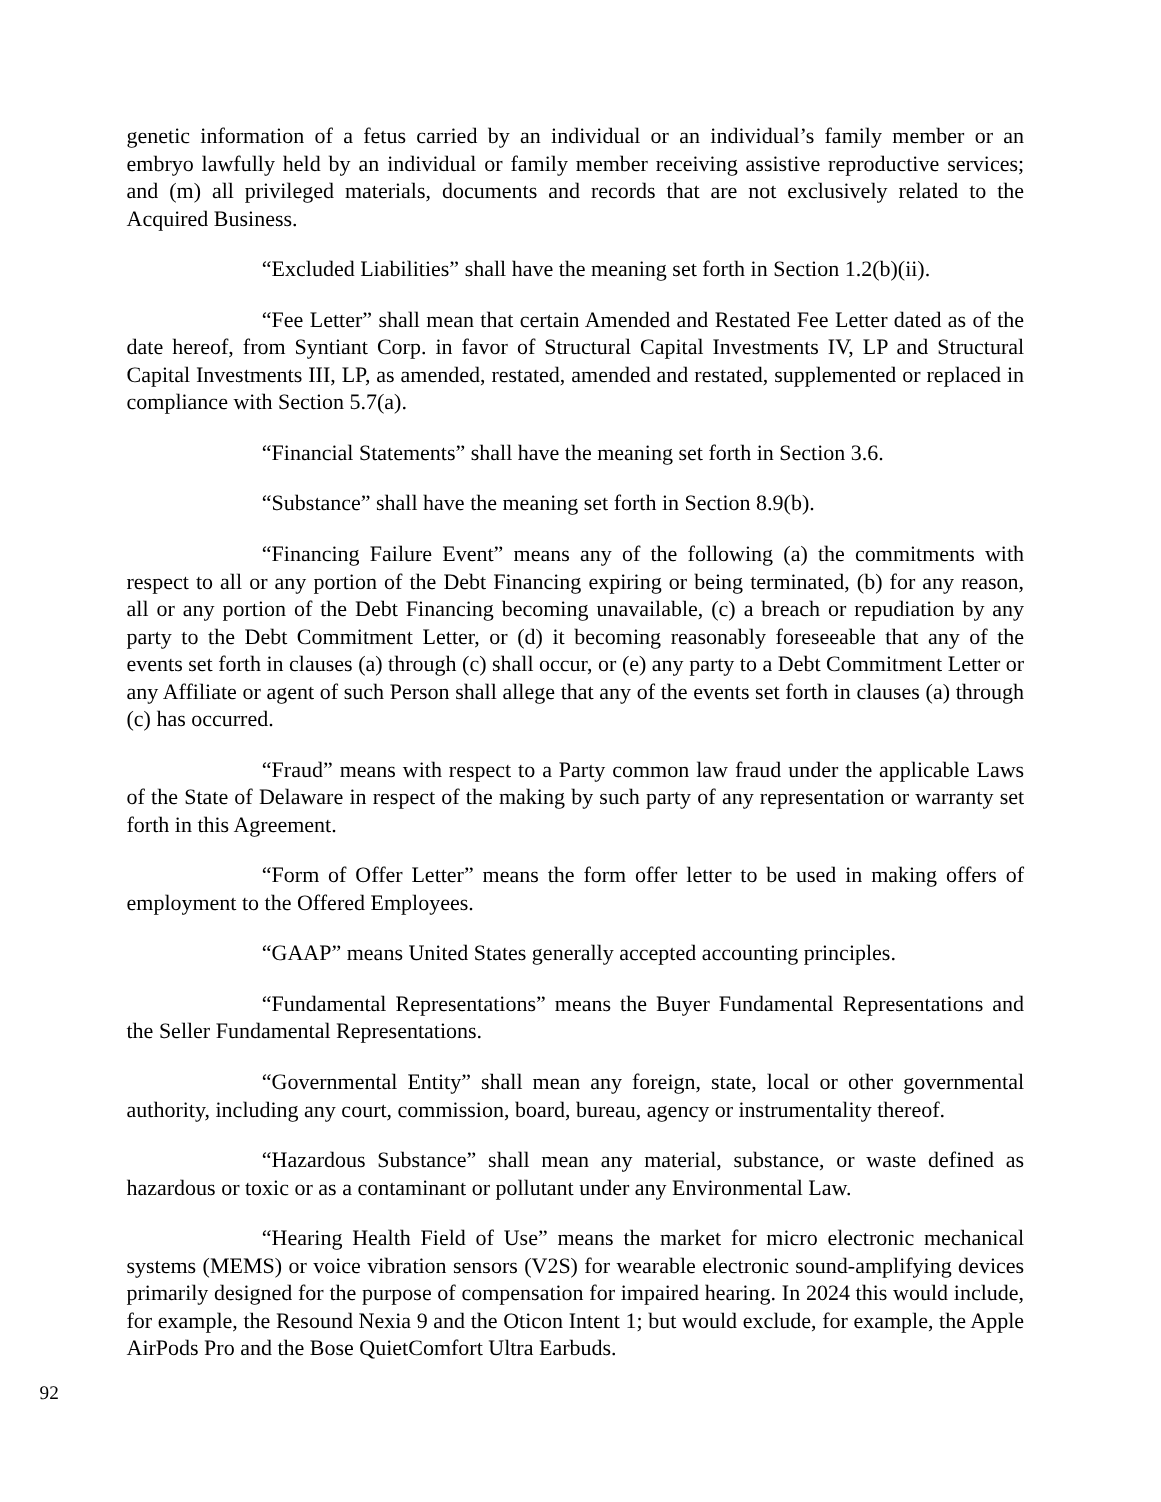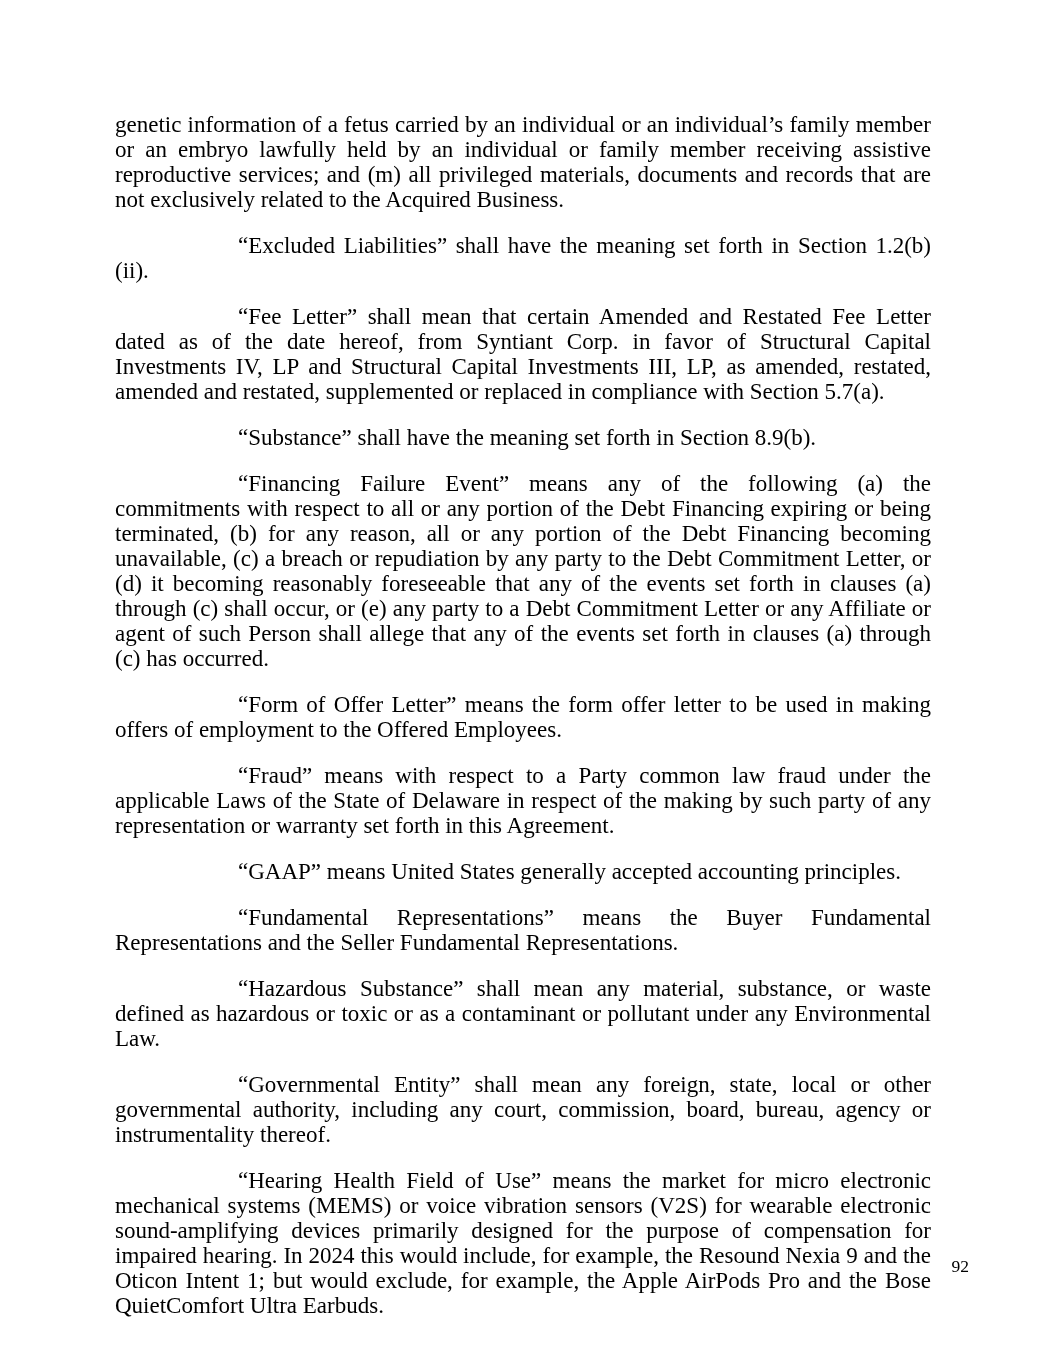--- a/index.html
+++ b/index.html
@@ -15,58 +15,59 @@
     color: #000000;
     overflow: hidden;
   }
   .page {
     position: absolute;
     top: 112px;
     left: 115px;
     width: 816px;
   }
   .doc-body p {
-    font-size: 23px;
+    font-size: 20px;
     line-height: 25px;
     text-align: justify;
     margin-bottom: 21px;
   }
   .doc-body p.indent {
     text-indent: 123px;
   }
   .doc-body p:last-child {
     margin-bottom: 12px;
   }
   .u {
     text-underline-offset: 2px;
   }
   .page-number {
     position: absolute;
     bottom: 86px;
     left: 0;
     width: 969px;
-    text-align: right;
+    text-align: left;
     font-size: 17.5px;
     line-height: 25px;
     padding-left: 36px;
   }
 </style>
 </head>
 <body>
 
 <div class="page">
   <div class="doc-body">
       <p><span>genetic information of a fetus carried by an individual or an individual’s family member or an embryo lawfully held by an individual or family member receiving assistive reproductive services; and (m) all privileged materials, documents and records that are not exclusively related to the Acquired Business.</span></p>
       <p class="indent"><span>“</span><span class="u">Excluded Liabilities</span><span>” shall have the meaning set forth in </span><span class="u">Section 1.2(b)(ii)</span><span>.</span></p>
       <p class="indent"><span>“</span><span class="u">Fee Letter</span><span>” shall mean that certain Amended and Restated Fee Letter dated as of the date hereof, from Syntiant Corp. in favor of Structural Capital Investments IV, LP and Structural Capital Investments III, LP, as amended, restated, amended and restated, supplemented or replaced in compliance with </span><span class="u">Section 5.7(a)</span><span>.</span></p>
+      <p class="indent"><span>“</span><span class="u">Financial Statements</span><span>” shall have the meaning set forth in </span><span class="u">Section 3.6</span><span>.</span></p>
       <p class="indent"><span>“</span><span class="u">Substance</span><span>” shall have the meaning set forth in </span><span class="u">Section 8.9(b)</span><span>.</span></p>
       <p class="indent"><span>“</span><span class="u">Financing Failure Event</span><span>” means any of the following (a) the commitments with respect to all or any portion of the Debt Financing expiring or being terminated, (b) for any reason, all or any portion of the Debt Financing becoming unavailable, (c) a breach or repudiation by any party to the Debt Commitment Letter, or (d) it becoming reasonably foreseeable that any of the events set forth in clauses (a) through (c) shall occur, or (e) any party to a Debt Commitment Letter or any Affiliate or agent of such Person shall allege that any of the events set forth in clauses (a) through (c) has occurred.</span></p>
+      <p class="indent"><span>“</span><span class="u">Fraud</span><span>” means with respect to a Party common law fraud under the applicable Laws of the State of Delaware in respect of the making by such party of any representation or warranty set forth in this Agreement.</span></p>
       <p class="indent"><span>“</span><span class="u">Form of Offer Letter”</span><span> means the form offer letter to be used in making offers of employment to the Offered Employees.</span></p>
-      <p class="indent"><span>“</span><span class="u">Fraud</span><span>” means with respect to a Party common law fraud under the applicable Laws of the State of Delaware in respect of the making by such party of any representation or warranty set forth in this Agreement.</span></p>
       <p class="indent"><span>“</span><span class="u">GAAP</span><span>” means United States generally accepted accounting principles.</span></p>
       <p class="indent"><span>“</span><span class="u">Fundamental Representations</span><span>” means the Buyer Fundamental Representations and the Seller Fundamental Representations.</span></p>
+      <p class="indent"><span>“</span><span class="u">Governmental Entity</span><span>” shall mean any foreign, state, local or other governmental authority, including any court, commission, board, bureau, agency or instrumentality thereof.</span></p>
       <p class="indent"><span>“</span><span class="u">Hazardous Substance</span><span>” shall mean any material, substance, or waste defined as hazardous or toxic or as a contaminant or pollutant under any Environmental Law.</span></p>
-      <p class="indent"><span>“</span><span class="u">Governmental Entity</span><span>” shall mean any foreign, state, local or other governmental authority, including any court, commission, board, bureau, agency or instrumentality thereof.</span></p>
       <p class="indent"><span>“</span><span class="u">Hearing Health Field of Use</span><span>” means the market for micro electronic mechanical systems (MEMS) or voice vibration sensors (V2S) for wearable electronic sound-amplifying devices primarily designed for the purpose of compensation for impaired hearing. In 2024 this would include, for example, the Resound Nexia 9 and the Oticon Intent 1; but would exclude, for example, the Apple AirPods Pro and the Bose QuietComfort Ultra Earbuds.</span></p>
     </div>
 </div>
 
 <div class="page-number">92</div>
 
 </body></html>

